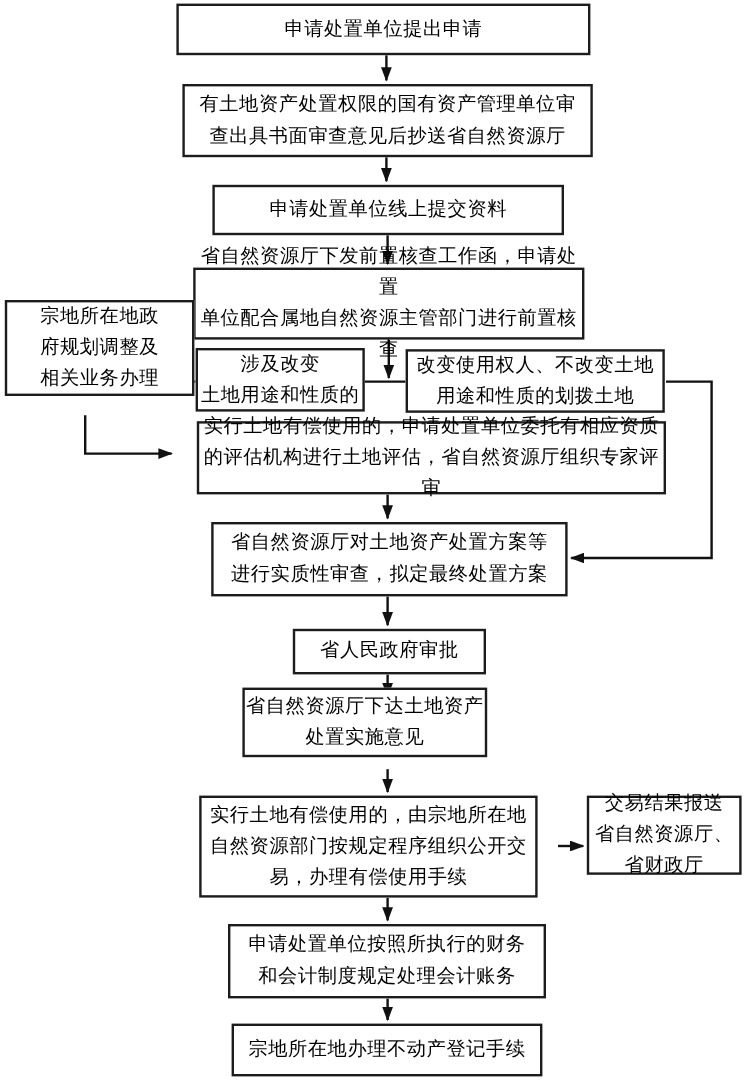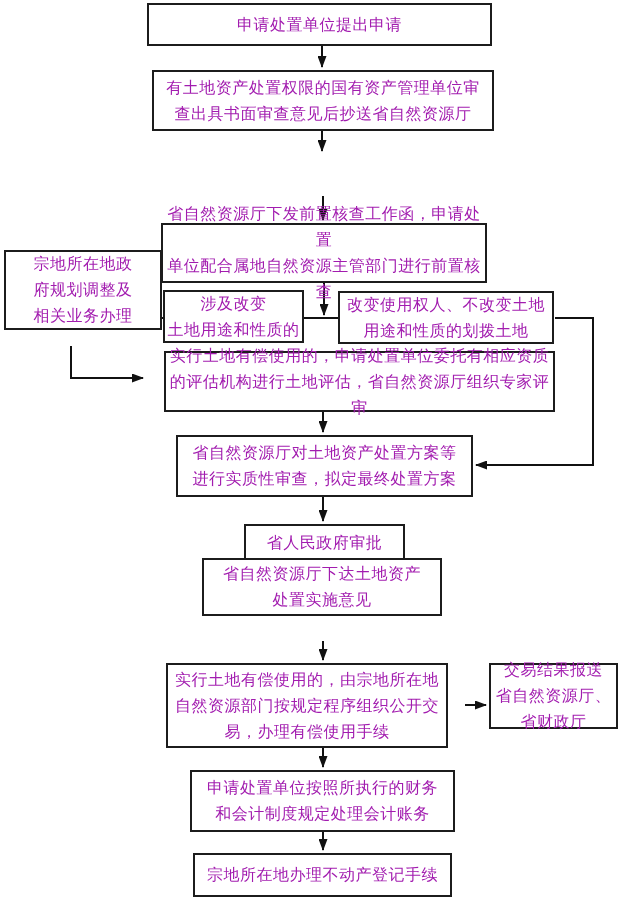--- a/index.html
+++ b/index.html
@@ -2,21 +2,21 @@
 <html lang="zh"><head>
 <meta charset="utf-8">
 <style>
   html, body { margin: 0; padding: 0; background: #ffffff; }
   .canvas {
     position: relative;
     width: 625px;
     height: 900px;
     background: #ffffff;
     font-family: "Liberation Serif", "DejaVu Sans", serif;
-    color: #a21caf;
+    color: #000000;
     overflow: hidden;
   }
   .wires {
     position: absolute;
     left: 0; top: 0;
     width: 625px; height: 900px;
   }
   .wire {
     fill: none;
     stroke: #111111;
@@ -70,20 +70,23 @@
 
   <div class="node" style="left:147px;top:3px;width:345px;height:43px">
     <span class="txt">申请处置单位提出申请</span>
   </div>
 
   <div class="node" style="left:152px;top:70px;width:342px;height:61px">
     <span class="txt">有土地资产处置权限的国有资产管理单位审
 查出具书面审查意见后抄送省自然资源厅</span>
   </div>
 
+  <div class="node" style="left:177px;top:154px;width:293px;height:42px">
+    <span class="txt">申请处置单位线上提交资料</span>
+  </div>
 
   <div class="node" style="left:161px;top:223px;width:326px;height:60px">
     <span class="txt">省自然资源厅下发前置核查工作函，申请处置
 单位配合属地自然资源主管部门进行前置核查</span>
   </div>
 
   <div class="node" style="left:4px;top:250px;width:158px;height:80px">
     <span class="txt">宗地所在地政
 府规划调整及
 相关业务办理</span>
@@ -106,21 +109,21 @@
 
   <div class="node" style="left:176px;top:435px;width:297px;height:62px">
     <span class="txt">省自然资源厅对土地资产处置方案等
 进行实质性审查，拟定最终处置方案</span>
   </div>
 
   <div class="node" style="left:244px;top:524px;width:161px;height:38px">
     <span class="txt">省人民政府审批</span>
   </div>
 
-  <div class="node" style="left:202px;top:558px;width:240px;height:58px">
+  <div class="node" style="left:202px;top:573px;width:204px;height:58px">
     <span class="txt">省自然资源厅下达土地资产
 处置实施意见</span>
   </div>
 
   <div class="node" style="left:166px;top:663px;width:282px;height:85px">
     <span class="txt">实行土地有偿使用的，由宗地所在地
 自然资源部门按规定程序组织公开交
 易，办理有偿使用手续</span>
   </div>
 

